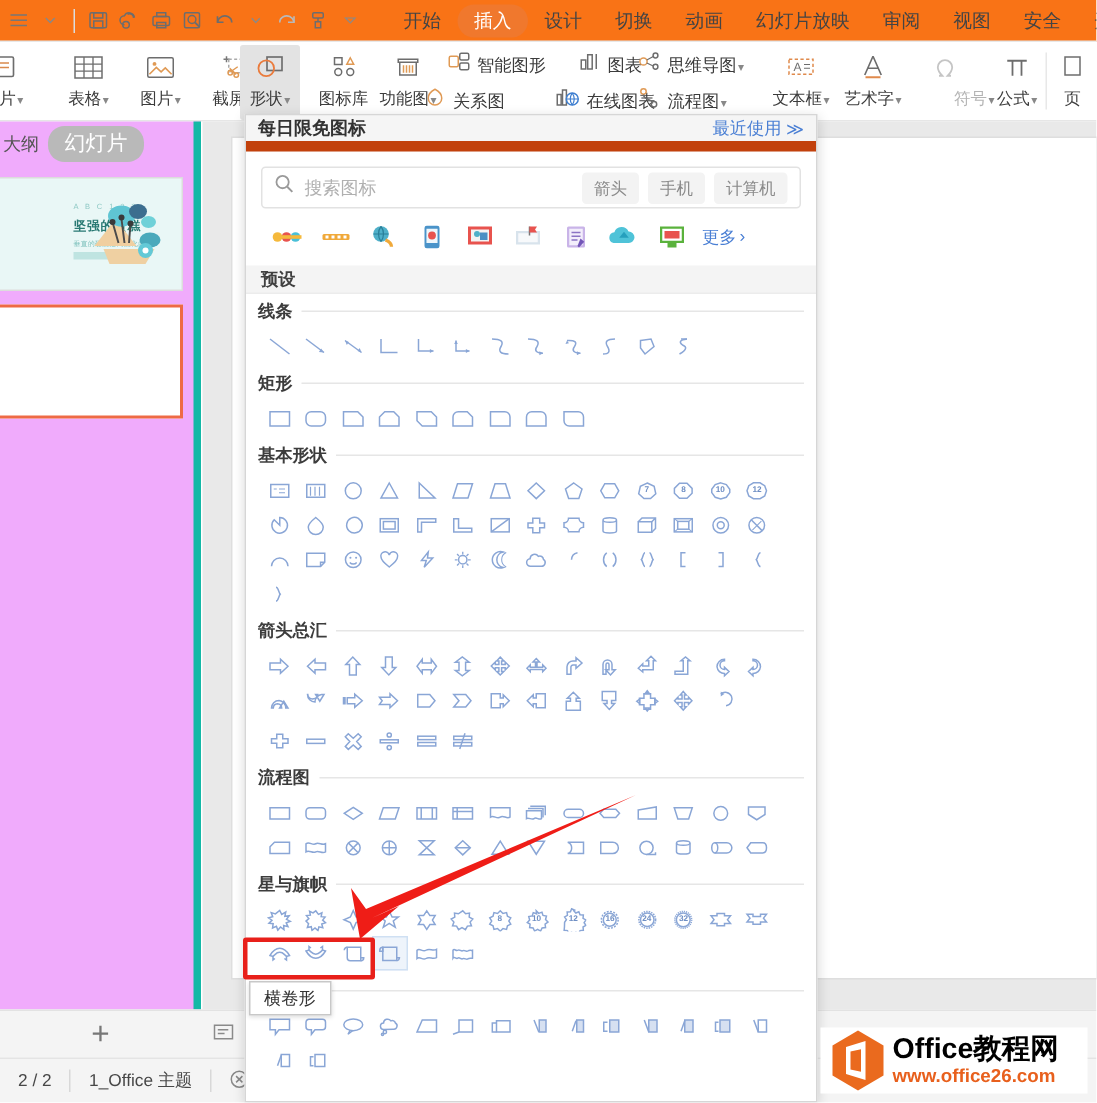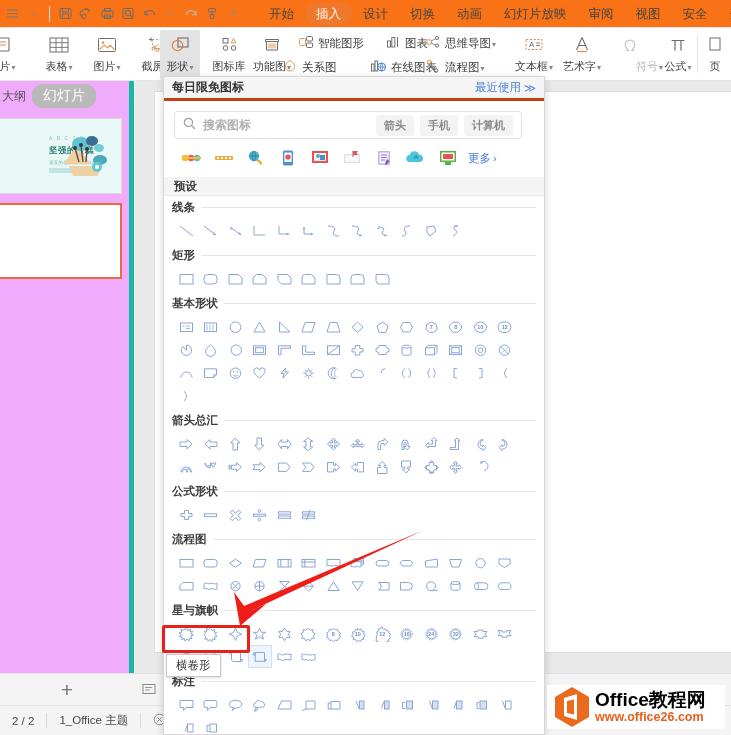--- a/index.html
+++ b/index.html
@@ -112,26 +112,26 @@
   .logo-t2 { font-size: 12.5px; font-weight: bold; color: #e8601d; line-height: 14px; white-space:nowrap;}
 
   
   .panel {
     position: absolute; left: 163px; top: 76px; width: 382px; height: 659px;
     background: #ffffff; border: 1px solid #d6d6d6;
     box-shadow: 0 2px 8px rgba(0,0,0,.16);
     overflow: hidden;
   }
   .pn-head {
-    height: 24px; background: #f5f5f5; border-bottom: 3px solid #c2410c;
+    height: 24px; background: #f5f5f5; border-bottom: 7px solid #c2410c;
     display: flex; align-items: center; justify-content: space-between; padding: 0 8px;
   }
   .pn-head-title { font-size: 12px; font-weight: bold; color: #333; }
   .pn-head-right { font-size: 11.5px; color: #4a7fd4; display:flex; align-items:center; gap:3px;}
-  .pn-search-wrap { padding: 10px 22px 0 10px; font-weight: bold; }
+  .pn-search-wrap { padding: 10px 10px 0 10px; }
   .pn-search {
     height: 28px; border: 1px solid #e2e2e2; border-radius: 3px;
     display: flex; align-items: center; padding: 0 8px;
   }
   .pn-search-ph { font-size: 12px; color: #b0b0b0; margin-left: 7px; flex: 1; }
   .pn-tag {
     font-size: 11px; color: #8a8a8a; background: #f3f3f3; border-radius: 3px;
     padding: 3px 8px; margin-left: 6px; white-space: nowrap;
   }
   .pn-iconrow {
@@ -1156,24 +1156,20 @@
         <div class="cell">
             <svg width="17" height="16">
               <path d="M12 11.5a4.5 4.5 0 10-3.5-7.8" stroke="#8aa6d6" fill="none"></path>
               <path d="M8.5 2v3.4l2.4-1.7z" fill="#8aa6d6"></path>
             </svg>
           </div>
       </div>
     </div>
 
     <div class="grp">
-      <div class="grp-head">
-        <span class="grp-title">公式形状</span>
-        <span class="grp-rule"></span>
-      </div>
       <div class="grp-grid">
         <div class="cell">
             <svg width="17" height="16">
               <path d="M6.5 3.5h4v3h3.5v3h-3.5v3h-4v-3H3v-3h3.5z" stroke="#8aa6d6" fill="none"></path>
             </svg>
           </div>
         <div class="cell">
             <svg width="17" height="16">
               <rect x="2.5" y="6.8" width="12" height="2.8" stroke="#8aa6d6" fill="none"></rect>
             </svg>

